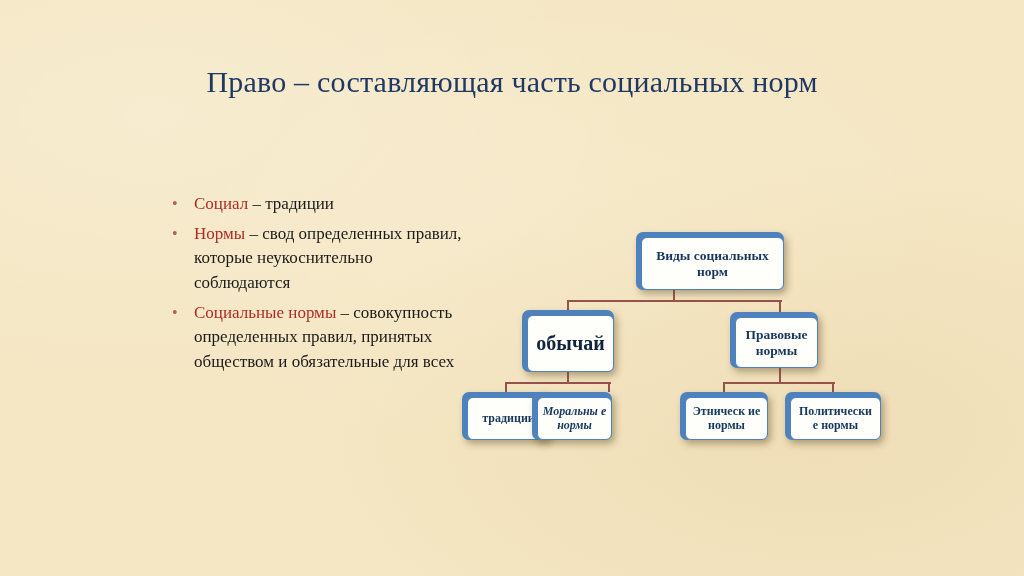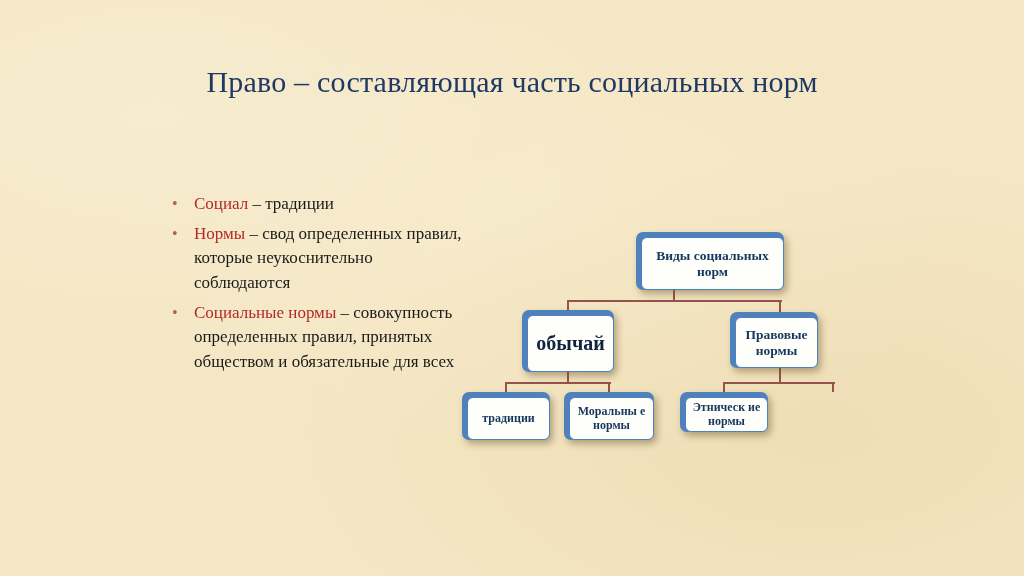--- a/index.html
+++ b/index.html
@@ -128,23 +128,26 @@
     </div>
 
     <div class="node n-l2b" style="left:730px;top:312px;width:88px;height:56px;">
       <div class="node-inner">Правовые нормы</div>
     </div>
 
     <div class="node n-l3" style="left:462px;top:392px;width:88px;height:48px;">
       <div class="node-inner">традиции</div>
     </div>
 
-    <div class="node n-l3" style="left:564px;top:392px;width:90px;height:48px;">
+    <div class="node n-l3" style="left:532px;top:392px;width:80px;height:48px;font-style:italic;">
       <div class="node-inner">Моральны е нормы</div>
     </div>
 
-    <div class="node n-l3" style="left:680px;top:392px;width:88px;height:40px;">
+    <div class="node n-l3" style="left:680px;top:392px;width:88px;height:48px;">
       <div class="node-inner">Этническ ие нормы</div>
     </div>
 
+    <div class="node n-l3" style="left:785px;top:392px;width:96px;height:48px;">
+      <div class="node-inner">Политически е нормы</div>
+    </div>
 
   </div>
 </div>
 
 </body></html>

